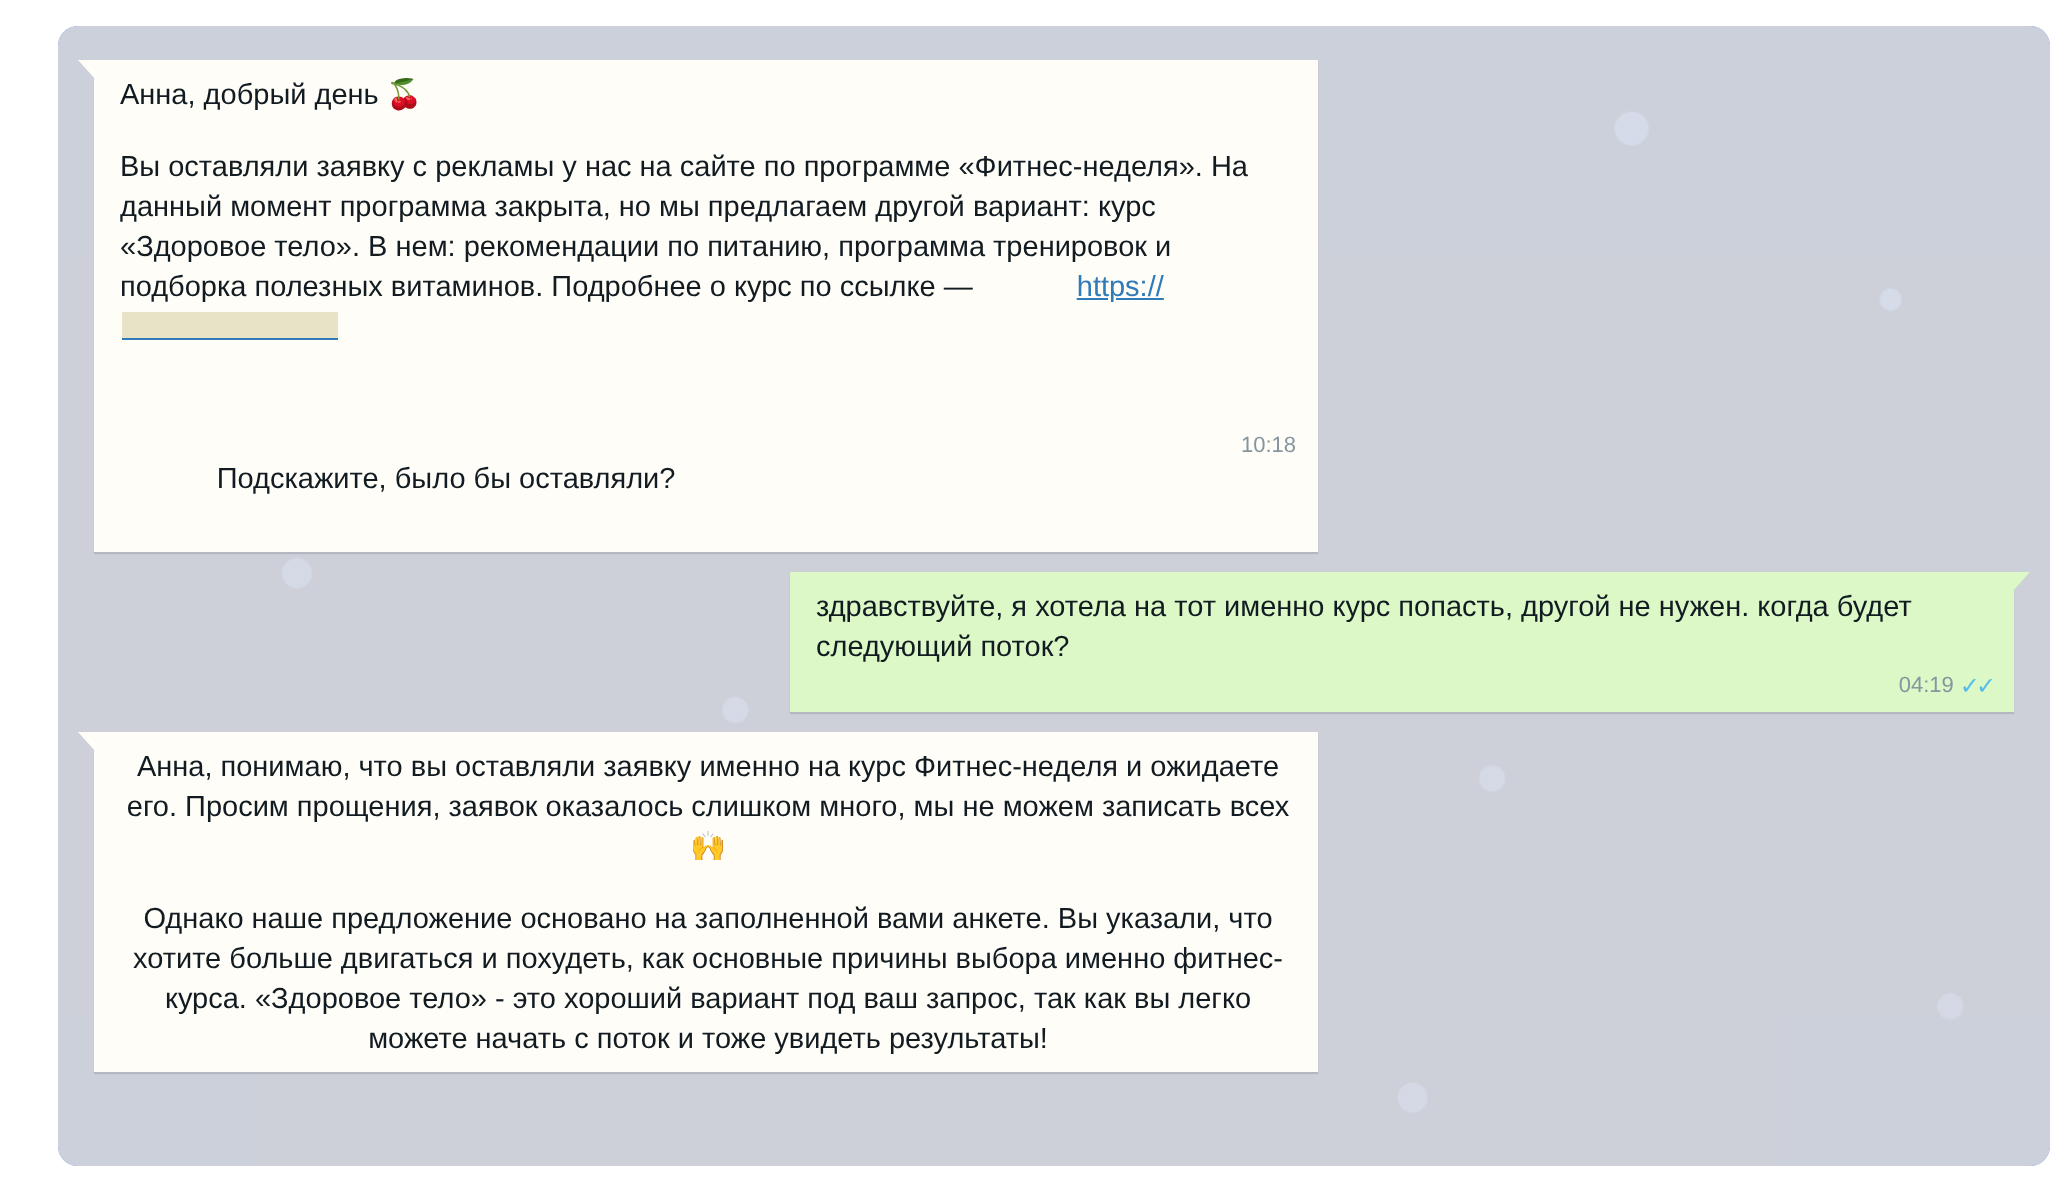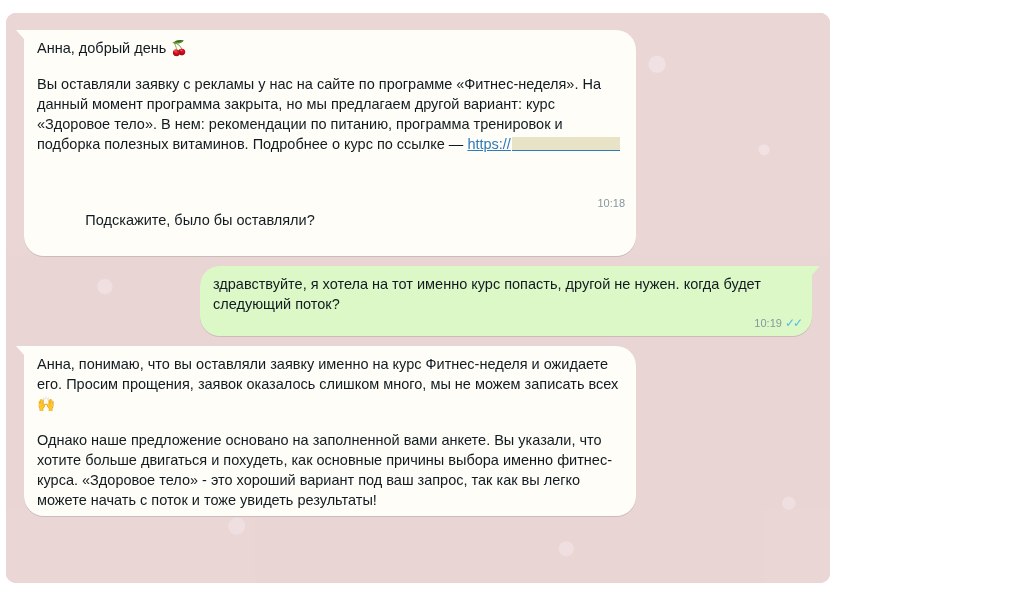--- a/index.html
+++ b/index.html
@@ -15,26 +15,26 @@
   #app {
     position: relative;
     width: 1034px;
     height: 596px;
     background: #ffffff;
     box-sizing: border-box;
   }
 
   .chat-window {
     position: absolute;
-    left: 6px;
+    left: 29px;
     top: 13px;
-    width: 824px;
+    width: 996px;
     height: 570px;
     border-radius: 10px;
-    background: #f9a8d4;
+    background: #3b82f6;
     overflow: hidden;
   }
 
   
   .chat-bg {
     position: absolute;
     inset: 0;
     background-color: #e7ded5;
     background-image:
       radial-gradient(circle at 6% 8%, rgba(255,255,255,0.55) 0 7px, rgba(255,255,255,0) 8px),
@@ -66,21 +66,21 @@
 
   .msg-row {
     display: flex;
     margin-bottom: 8px;
   }
   .msg-row.in { justify-content: flex-start; }
   .msg-row.out { justify-content: flex-end; }
 
   .bubble {
     position: relative;
-    border-radius: 20px;
+    border-radius: 0;
     padding: 8px 11px 6px 13px;
     box-shadow: 0 1px 0.5px rgba(11,20,26,0.13);
     font-size: 14.5px;
     line-height: 20px;
     color: #111b21;
     max-width: 612px;
     box-sizing: border-box;
   }
   .bubble.in {
     background: #fffdf7;
@@ -115,20 +115,21 @@
   .para {
     margin: 0 0 16px 0;
     white-space: pre-wrap;
   }
   .para:last-of-type { margin-bottom: 0; }
   .para.tight { margin-bottom: 0; }
 
   .link {
     color: #2f7ab8;
     text-decoration: underline;
+    margin-left: 48px;
   }
   .redacted {
     display: inline-block;
     width: 108px;
     height: 13px;
     background: #e8e2c6;
     border-bottom: 1px solid #2f7ab8;
     vertical-align: -2px;
     margin-left: 1px;
   }
@@ -176,28 +177,28 @@
             </span>
             <span>Подскажите, было бы оставляли?</span>
           </p>
         </div>
       </div>
 
       <div class="msg-row out" style="margin-top:10px;">
         <div class="bubble out" style="width:612px;">
           <p class="para tight">здравствуйте, я хотела на тот именно курс попасть, другой не нужен. когда будет следующий поток?</p>
           <div class="meta">
-            <span>10:19</span>
+            <span>04:19</span>
             <span class="ticks">✓✓</span>
           </div>
         </div>
       </div>
 
       <div class="msg-row in" style="margin-top:10px;">
-        <div class="bubble in" style="width:612px;">
+        <div class="bubble in" style="width:612px;text-align:center;">
           <p class="para">Анна, понимаю, что вы оставляли заявку именно на курс Фитнес-неделя и ожидаете его. Просим прощения, заявок оказалось слишком много, мы не можем записать всех 🙌</p>
           <p class="para tight">Однако наше предложение основано на заполненной вами анкете. Вы указали, что хотите больше двигаться и похудеть, как основные причины выбора именно фитнес-курса. «Здоровое тело» - это хороший вариант под ваш запрос, так как вы легко можете начать с поток и тоже увидеть результаты!</p>
 
         </div>
       </div>
 
     </div>
   </div>
 </div>
 

